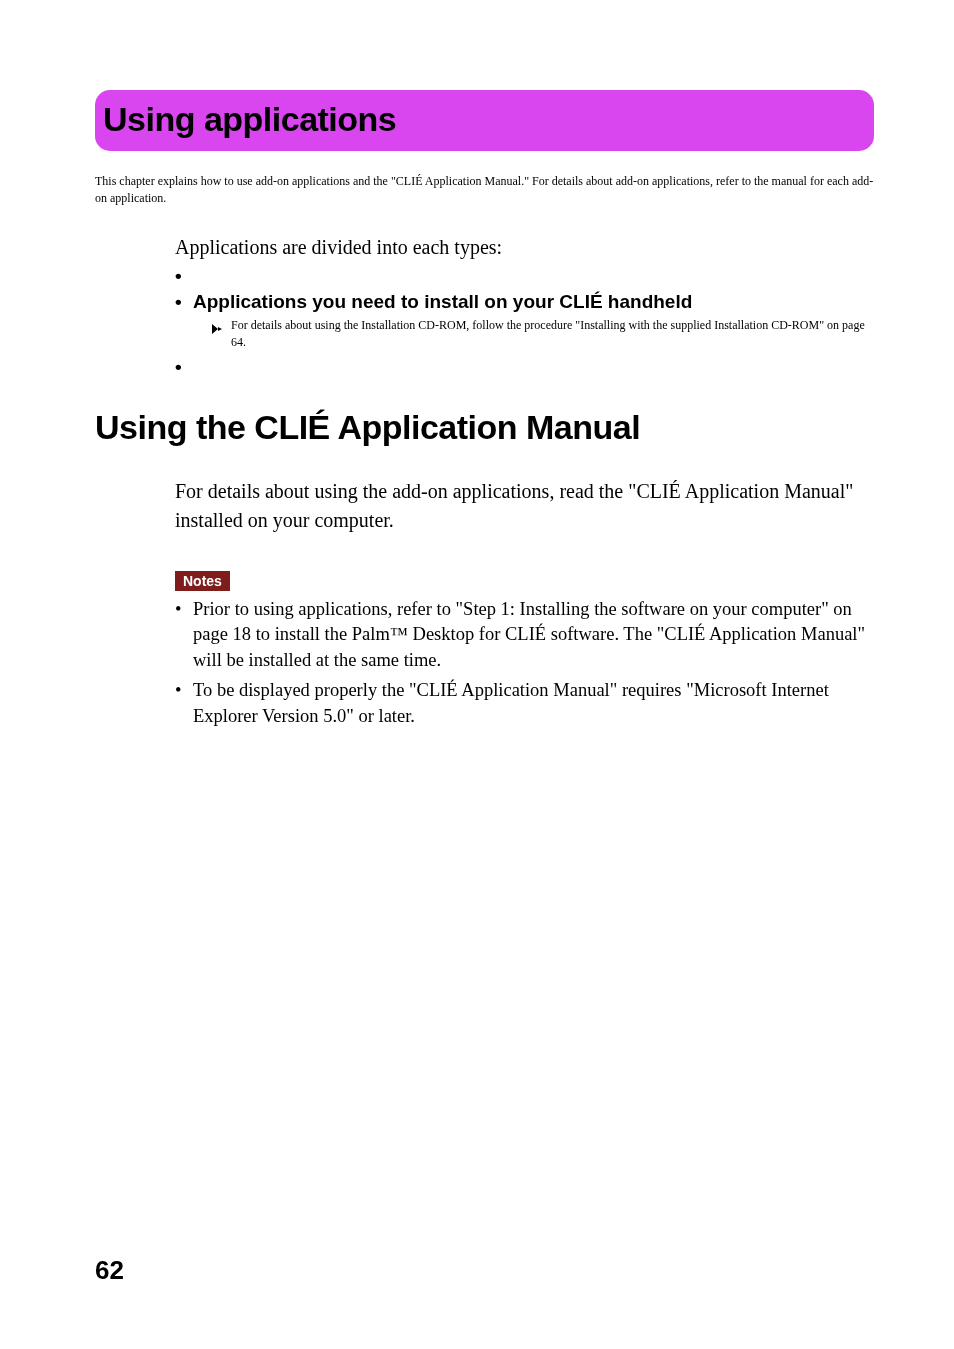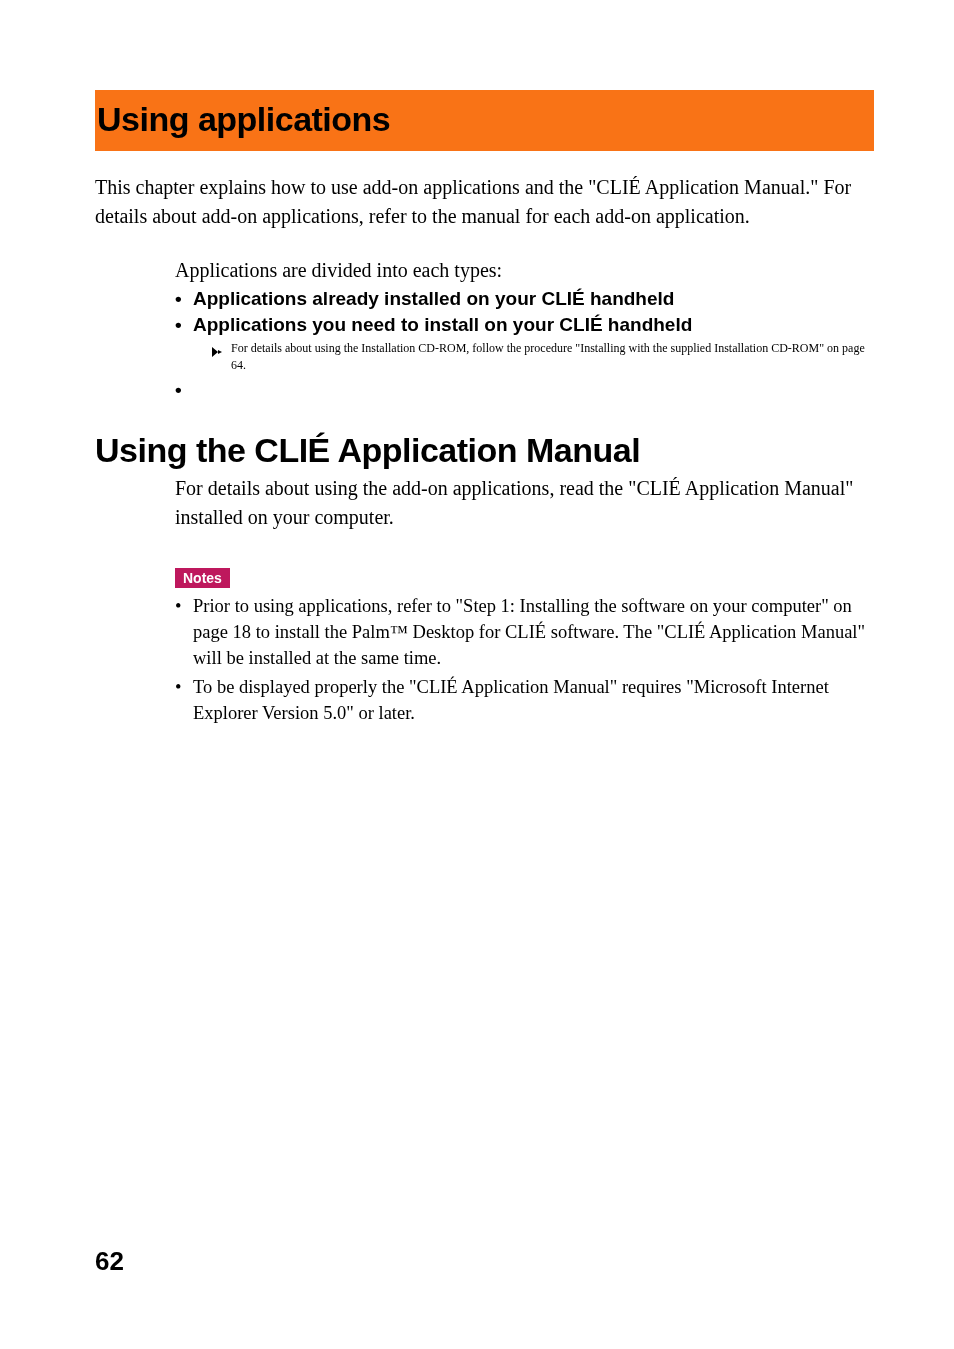--- a/index.html
+++ b/index.html
@@ -13,34 +13,35 @@
       position: relative;
       box-sizing: border-box;
     }
     .page {
       padding: 90px 80px 40px 95px;
       box-sizing: border-box;
       height: 100%;
       position: relative;
     }
     .title-bar {
-      background: #f97316;
-      padding: 10px 14px 12px 2px;
+      background: #d946ef;
+      padding: 10px 14px 12px 8px;
       margin-bottom: 22px;
+      border-radius: 15px;
     }
     .title-bar h1 {
       font-family: Arial, Helvetica, sans-serif;
       font-weight: 700;
       font-size: 34px;
       margin: 0;
       letter-spacing: -0.5px;
       font-stretch: condensed;
     }
     .intro-text {
-      font-size: 20px;
+      font-size: 12px;
       line-height: 1.45;
       margin-bottom: 28px;
     }
     .indent-block {
       margin-left: 80px;
     }
     .sub-heading {
       font-family: Arial, Helvetica, sans-serif;
       font-weight: 700;
       font-size: 22px;
@@ -75,33 +76,33 @@
       padding-top: 3px;
     }
     .arrow-text {
       flex: 1;
     }
     .h2-title {
       font-family: Arial, Helvetica, sans-serif;
       font-weight: 700;
       font-size: 34px;
       margin-top: 30px;
-      margin-bottom: 4px;
+      margin-bottom: 30px;
       letter-spacing: -0.5px;
       font-stretch: condensed;
     }
     .body-para {
       font-size: 20px;
       line-height: 1.45;
       margin-left: 80px;
       margin-bottom: 36px;
     }
     .notes-label {
       display: inline-block;
-      background: #be185d;
+      background: #7f1d1d;
       color: #fff;
       font-family: Arial, Helvetica, sans-serif;
       font-weight: 700;
       font-size: 14px;
       padding: 2px 8px;
       margin-left: 80px;
       margin-bottom: 6px;
     }
     .notes-list {
       margin-left: 80px;
@@ -111,21 +112,21 @@
     .notes-item {
       display: flex;
       margin-bottom: 4px;
     }
     .notes-item .dot {
       width: 18px;
       flex-shrink: 0;
     }
     .page-number {
       position: absolute;
-      bottom: 72px;
+      bottom: 63px;
       left: 95px;
       font-family: Arial, Helvetica, sans-serif;
       font-weight: 700;
       font-size: 26px;
     }
   </style>
 </head>
 <body>
 
 <div class="page">
@@ -134,21 +135,20 @@
     <h1>Using applications</h1>
   </div>
 
   <div class="intro-text">This chapter explains how to use add-on applications and the "CLIÉ Application Manual." For details about add-on applications, refer to the manual for each add-on application.</div>
 
   <div class="indent-block">
     <div class="desc">Applications are divided into each types:</div>
 
     <div class="bullet-line">
       <span class="dot">•</span>
-      <span>Applications already installed on your CLIÉ handheld</span>
     </div>
 
     <div class="bullet-line">
       <span class="dot">•</span>
       <span>Applications you need to install on your CLIÉ handheld</span>
     </div>
 
     <div class="arrow-note">
       <span class="arrow">
         <svg width="12" height="12" viewBox="0 0 12 12">

